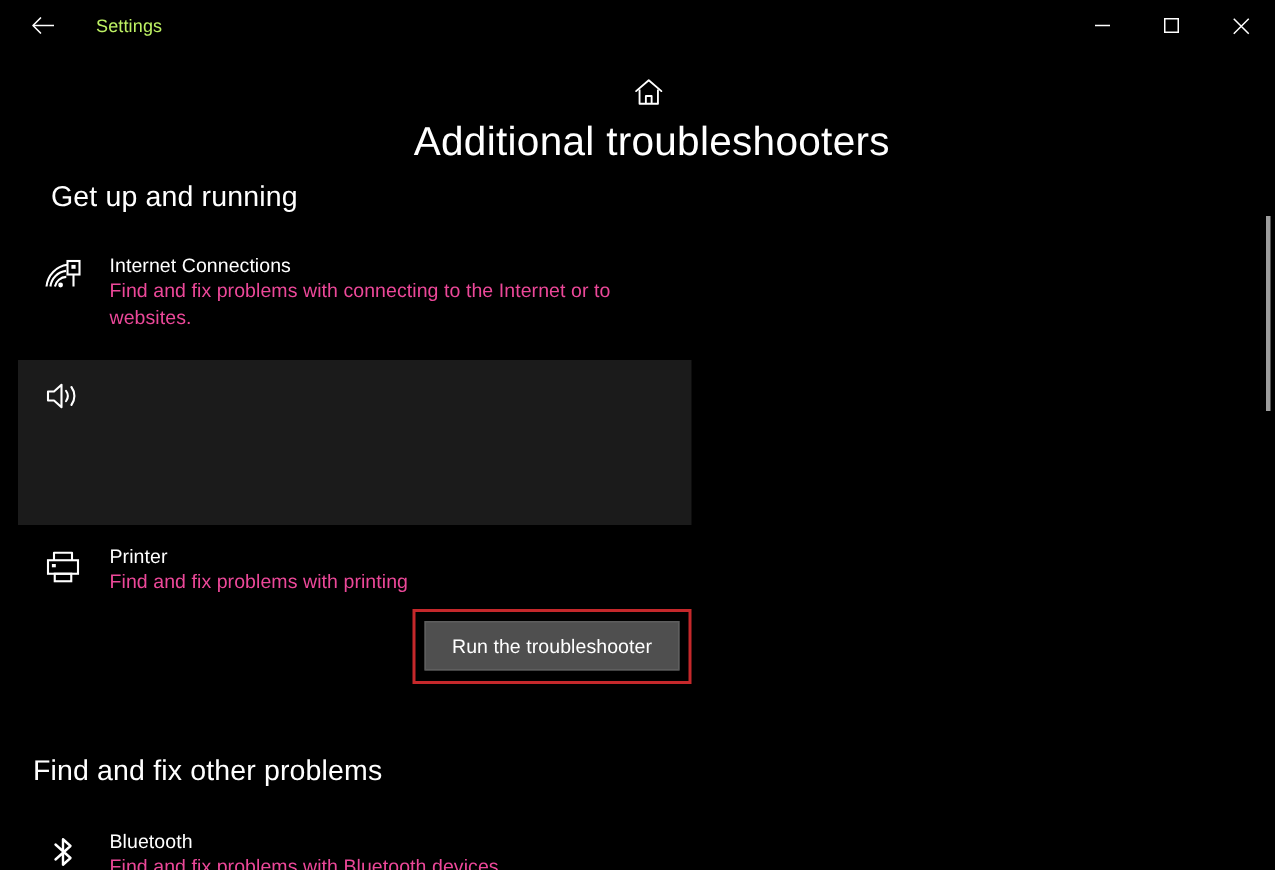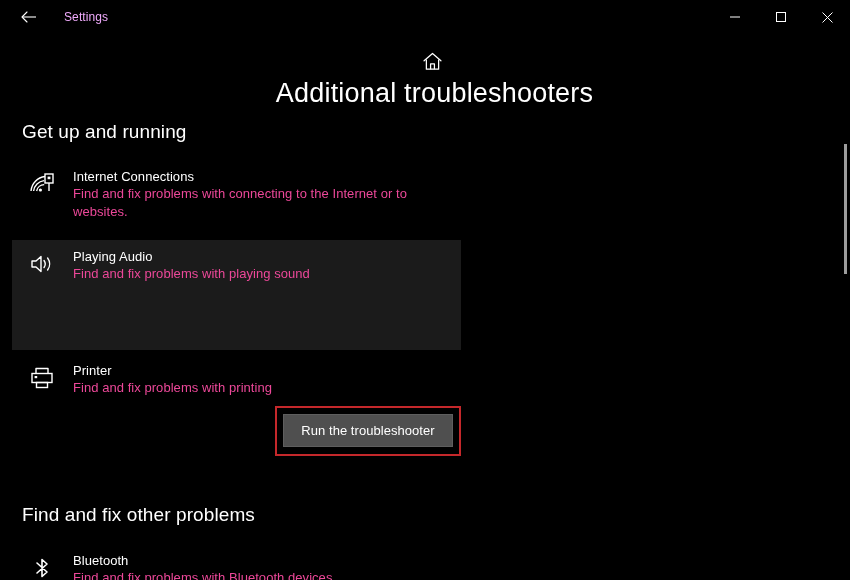--- a/index.html
+++ b/index.html
@@ -16,21 +16,21 @@
     position:absolute; top:0; left:0; width:850px; height:34px;
     display:flex; align-items:center;
   }
   .back-btn {
     width:46px; height:32px; margin-left:6px;
     display:flex; align-items:center; justify-content:center;
     color:#ffffff;
   }
   .back-btn svg { display:block; }
   .app-title {
-    color:#f0abfc; font-size:12px; letter-spacing:.1px;
+    color:#bef264; font-size:12px; letter-spacing:.1px;
     margin-left:12px; line-height:1;
   }
   .caption-buttons {
     position:absolute; right:0; top:0; height:34px; display:flex;
   }
   .cap-btn {
     width:46px; height:34px; display:flex; align-items:center; justify-content:center;
     color:#ffffff;
   }
   .cap-btn svg { display:block; }
@@ -46,21 +46,21 @@
     margin-left:19px; line-height:1.2; letter-spacing:.2px;
   }
 
   
   .content { position:absolute; top:104px; left:0; width:850px; height:476px; }
 
   .section-head {
     color:#ffffff; font-size:19px; font-weight:400;
     margin-left:22px; letter-spacing:.1px;
   }
-  .sec1 { position:absolute; top:17px; left:0; }
+  .sec1 { position:absolute; top:17px; left:12px; }
   .sec2 { position:absolute; top:400px; left:0; }
 
   .item {
     position:absolute; left:12px; width:449px;
     display:flex; align-items:flex-start;
   }
   .item .ico {
     width:40px; min-width:40px; height:34px;
     display:flex; align-items:flex-start; justify-content:center;
     color:#ffffff; padding-top:3px; margin-left:10px;
@@ -181,24 +181,20 @@
     </div>
 
     <div class="item" style="top:144px;">
       <div class="ico">
         <svg width="26" height="26" viewBox="0 0 26 26">
           <path d="M3 10 H7 L12 5.5 V20.5 L7 16 H3 Z" stroke="#ffffff" stroke-width="1.4" fill="none" stroke-linejoin="round"></path>
           <path d="M15 9.5 A6 6 0 0 1 15 16.5" stroke="#ffffff" stroke-width="1.4" fill="none" stroke-linecap="round"></path>
           <path d="M18.6 7 A10 10 0 0 1 18.6 19" stroke="#ffffff" stroke-width="1.4" fill="none" stroke-linecap="round"></path>
         </svg>
       </div>
-      <div class="txt">
-        <div class="item-title">Playing Audio</div>
-        <div class="item-desc">Find and fix problems with playing sound</div>
-      </div>
     </div>
 
     <div class="run-btn">Run the troubleshooter</div>
     <div class="redbox"></div>
 
     <div class="item" style="top:258px;">
       <div class="ico">
         <svg width="26" height="26" viewBox="0 0 26 26">
           <path d="M7 8.5 V3.5 H19 V8.5" stroke="#ffffff" stroke-width="1.4" fill="none" stroke-linejoin="round"></path>
           <rect x="3" y="8.5" width="20" height="9" stroke="#ffffff" stroke-width="1.4" fill="none"></rect>

